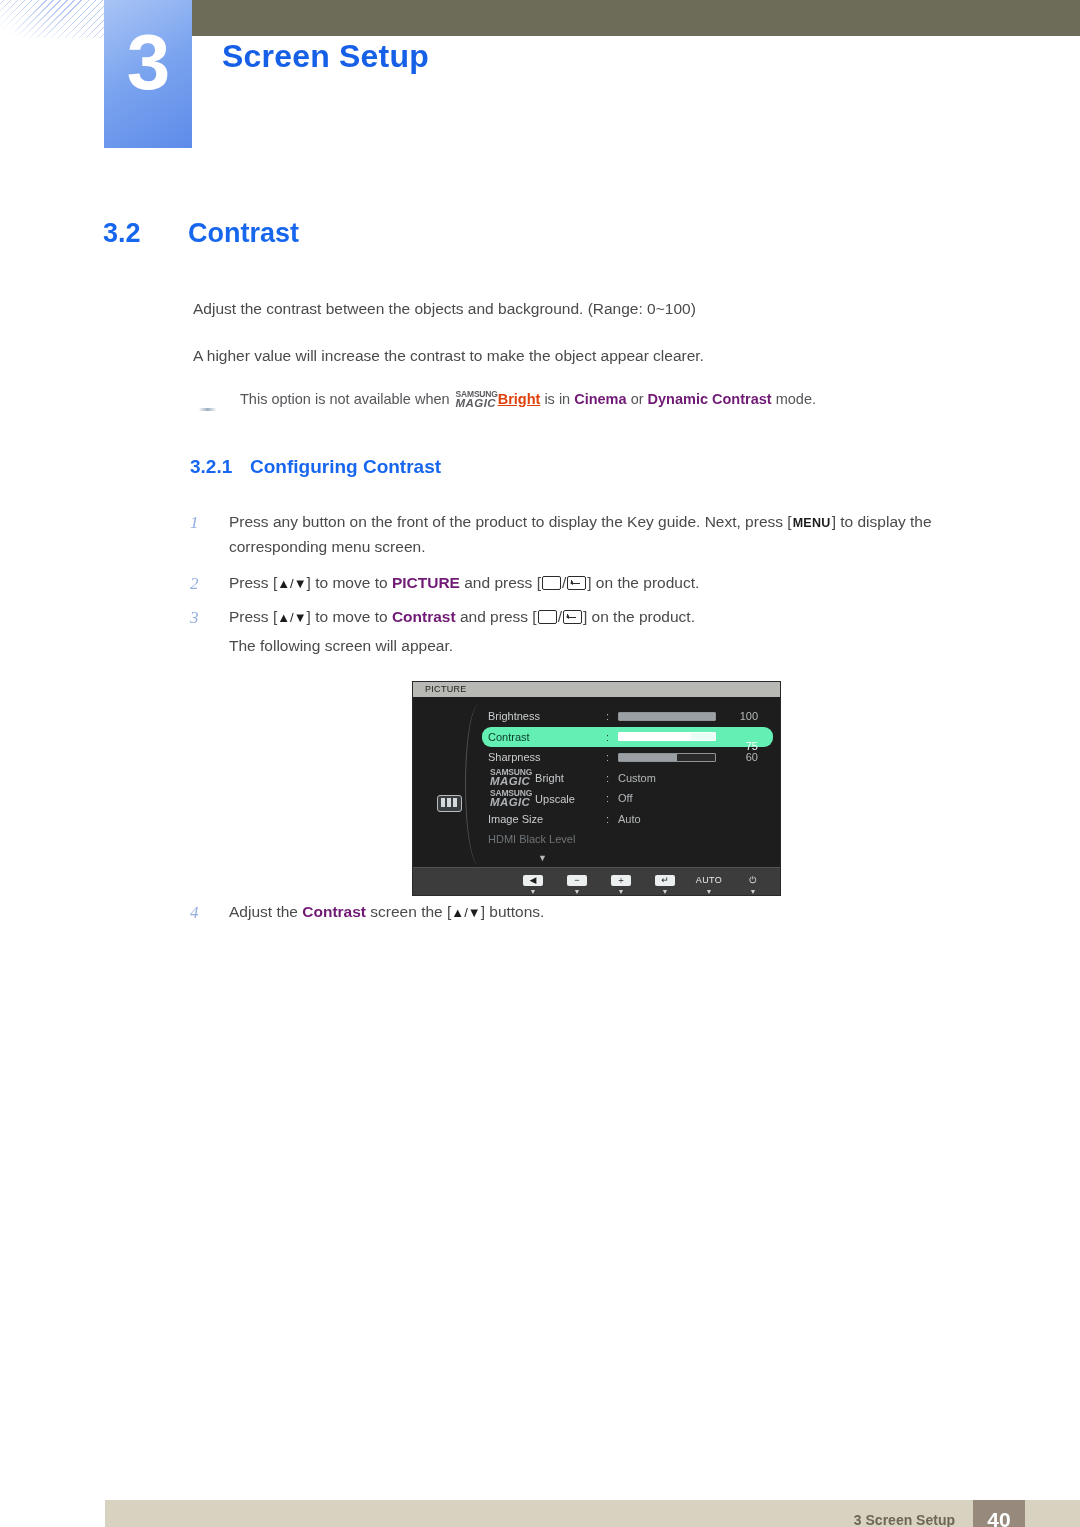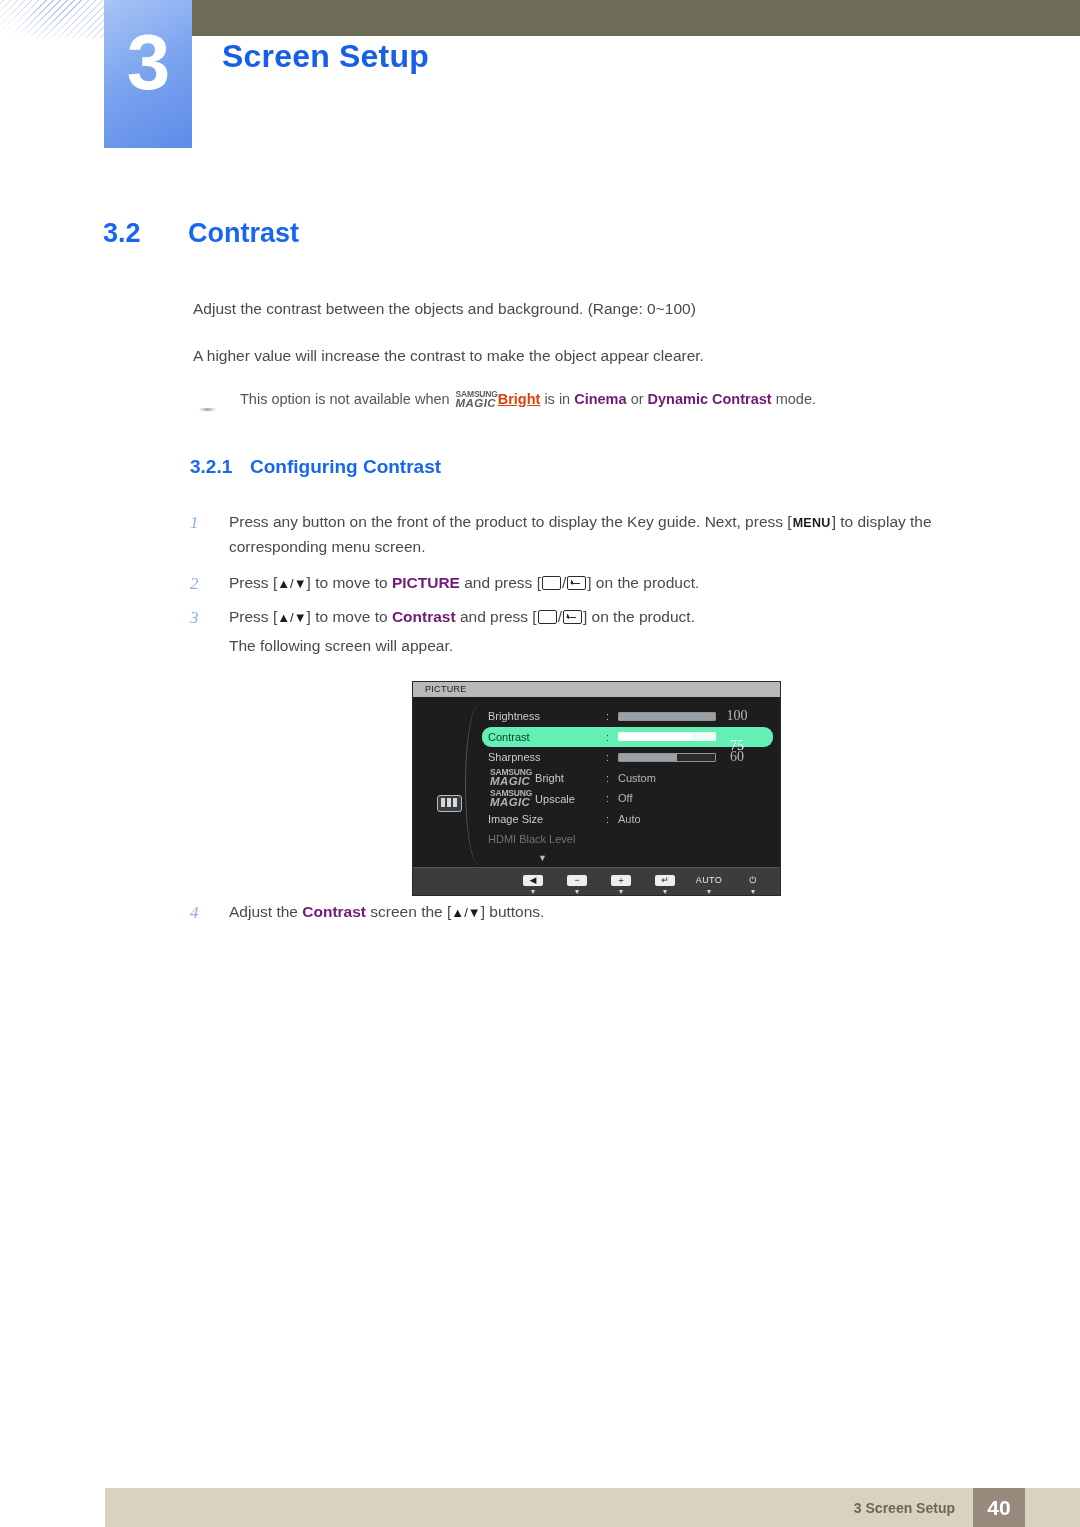--- a/index.html
+++ b/index.html
@@ -218,24 +218,23 @@
     position: relative;
     border-radius: 1px;
   }
   .bar > span {
     display: block; height: 100%;
     background: #9aa0a3;
   }
   .bar.hlbar { background: #e9fff6; border-color: #ffffff; }
   .bar.hlbar > span { background: #ffffff; }
   .num-val {
-    width: 42px; text-align: center;
-    font-size: 14px; color: #b5b8ba;
+    width: 42px; text-align: right;
+    font-size: 11px; color: #b5b8ba;
     padding-right: 6px;
-    font-family: Liberation Serif, serif;
   }
   .orow.hl .num-val { color: #ffffff; margin-top: 18px; }
 
   .osd-down {
     position: absolute; left: 125px; bottom: 4px;
     color: #b5b8ba; font-size: 9px;
   }
 
   .osd-foot {
     position: relative; height: 27px;
@@ -254,21 +253,21 @@
   }
   .fbtn .ktxt {
     color: #e8eaec; font-size: 9px; letter-spacing: .4px;
     display: inline-block; height: 11px; line-height: 11px;
   }
   .fbtn .car { display: block; color: #cfd2d4; font-size: 7px; line-height: 7px; margin-top: 1px; }
 
   
   .footer {
     position: absolute; left: 105px; bottom: 0;
-    right: 0; height: 39px;
+    right: 0; height: 27px;
     background: #d8d2c0;
   }
   .footer-text {
     position: absolute; right: 125px; top: 12px;
     font-size: 14px; font-weight: bold;
     color: #6f6655;
   }
   .page-box {
     position: absolute; right: 55px; top: 0;
     width: 52px; height: 40px;

